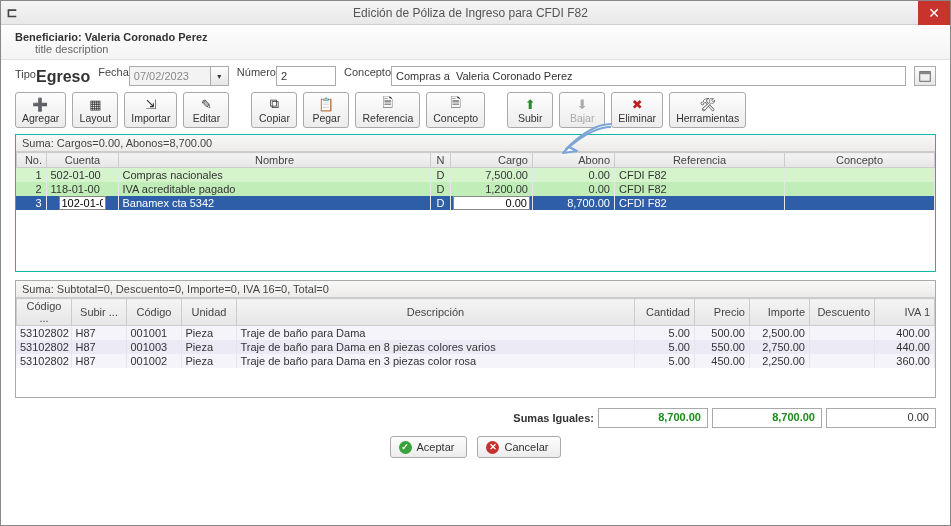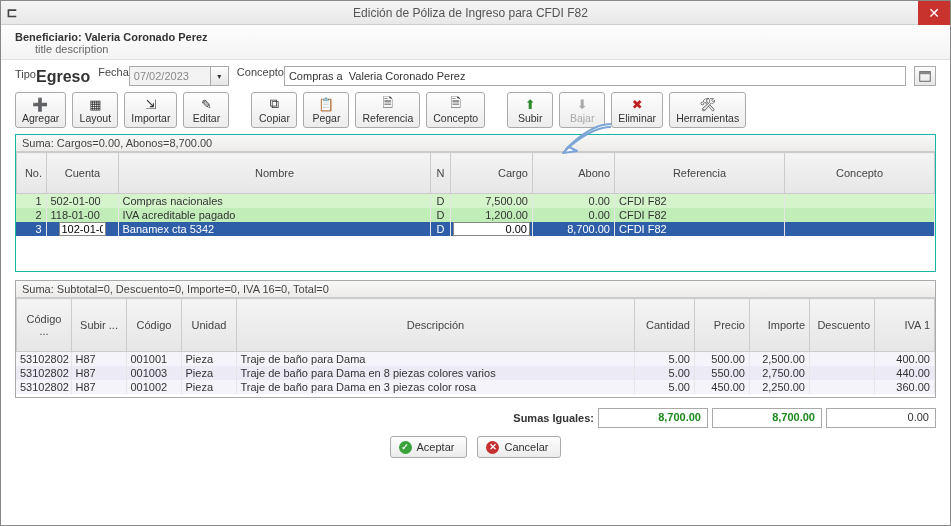--- a/index.html
+++ b/index.html
@@ -22,21 +22,21 @@
   .date-btn { width: 18px; height: 20px; border: 1px solid #aaa; border-left: none; background: linear-gradient(#fdfdfd,#e6e6e6); display: flex; align-items: center; justify-content: center; cursor: pointer; font-size: 8px; }
   .cal-btn { width: 22px; height: 20px; border: 1px solid #aaa; background: linear-gradient(#fdfdfd,#e6e6e6); display:flex; align-items:center; justify-content:center; cursor:pointer; }
   .toolbar { display: flex; gap: 6px; margin: 4px 0 6px 0; }
   .tbtn { min-width: 46px; height: 36px; border: 1px solid #aaa; border-radius: 3px; background: linear-gradient(#fdfdfd,#ececec); display: flex; flex-direction: column; align-items: center; justify-content: center; padding: 2px 6px; cursor: pointer; font-size: 10.5px; color: #333; }
   .tbtn .ico { height: 16px; display:flex; align-items:center; justify-content:center; font-size: 13px; }
   .tbtn.disabled { color: #aaa; cursor: default; }
   .tgap { width: 10px; }
   .grid-wrap { border: 1px solid #14b8a6; background: #fff; height: 138px; display:flex; flex-direction:column; margin-bottom:8px; }
   .grid-sum { background: linear-gradient(#f8f8f8,#ecebe8); border-bottom: 1px solid #ccc; padding: 2px 6px; font-size: 11px; color: #444; }
   table.grid { width: 100%; border-collapse: collapse; table-layout: fixed; }
-  table.grid th { background: linear-gradient(#f4f4f4,#e6e6e6); border: 1px solid #ccc; font-weight: normal; font-size: 11px; padding: 14px 4px; color: #444; }
+  table.grid th { background: linear-gradient(#f4f4f4,#e6e6e6); border: 1px solid #ccc; font-weight: normal; font-size: 11px; padding: 1px 4px; color: #444; }
   table.grid td { border-right: 1px solid #e6e6e6; font-size: 11px; padding: 1px 4px; white-space: nowrap; overflow: hidden; }
   .row-g1 td { background: #d5f4cc; }
   .row-g2 td { background: #c1edb8; }
   .row-sel td { background: #2e5ea8; color: #fff; }
   .row-sel td input { background:#fff; color:#000; border:1px solid #888; height:14px; font-size:11px; width:100%; padding:0 2px;}
   .grid-body { flex:1; overflow:auto; background:#fff; }
   .grid2-wrap { border: 1px solid #aaa; background: #fff; height: 118px; display:flex; flex-direction:column; margin-bottom:10px; }
   table.grid2 td { background:#eceaf5; }
   table.grid2 tr.alt td { background:#f5f4fa; }
   .r { text-align:right; }
@@ -73,20 +73,24 @@
     <div class="field">
       <label>Tipo</label>
       <div class="typ">Egreso</div>
     </div>
     <div class="field">
       <label>Fecha</label>
       <div class="date-wrap">
         <input class="inpt ro" style="width: 82px;" readonly="" value="07/02/2023">
         <div class="date-btn">▾</div>
       </div>
+    </div>
+    <div class="field">
+      <label>Número</label>
+      <input class="inpt" style="width: 60px;" value="2">
     </div>
     <div class="field" style="flex:1">
       <label style="text-align:left">Concepto</label>
       <input class="inpt" style="width: 100%;" value="Compras a  Valeria Coronado Perez">
     </div>
     <div class="cal-btn">
       <svg class="mini-ico" viewBox="0 0 16 16">
           <rect x="2" y="3" width="12" height="11" fill="none" stroke="#555"></rect>
           <rect x="2" y="3" width="12" height="3" fill="#888"></rect>
         </svg>

